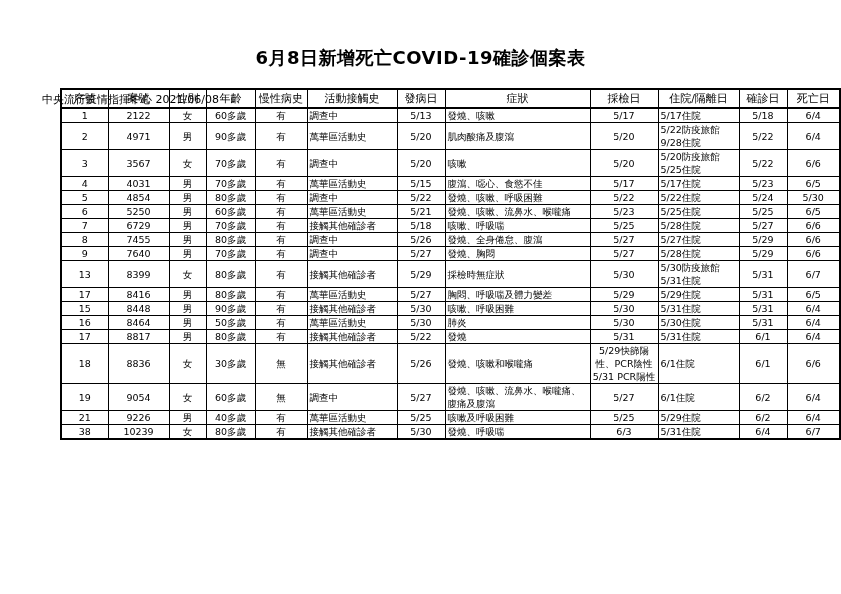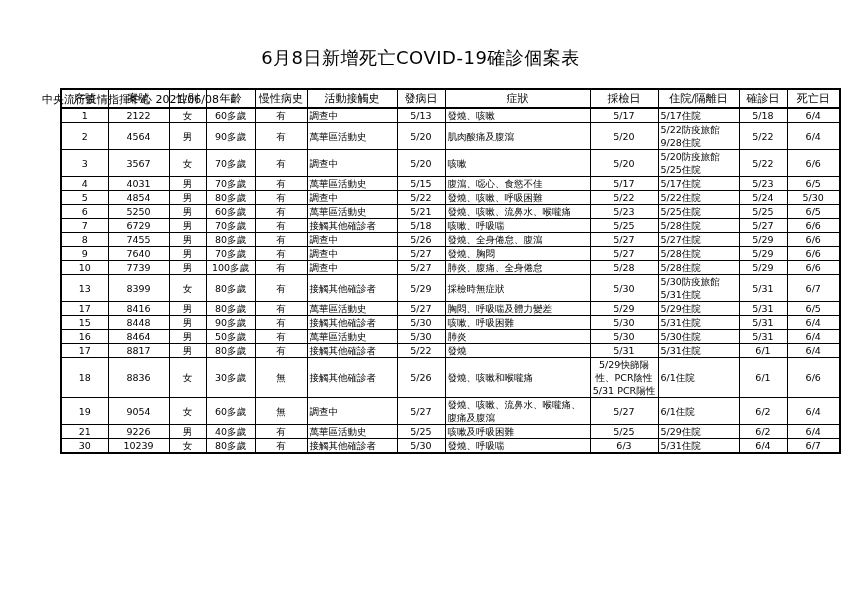--- a/index.html
+++ b/index.html
@@ -4,21 +4,21 @@
 <style>
   html,body{margin:0;padding:0;}
   body{
     width:841px;height:594px;background:#ffffff;color:#000;
     font-family:"DejaVu Sans","Liberation Sans",sans-serif;
     position:relative;overflow:hidden;
   }
   .page{position:absolute;inset:0;background:#fff;}
   .title{
     position:absolute;top:46px;left:0;width:100%;
-    text-align:center;font-size:18px;font-weight:400;letter-spacing:.5px;
+    text-align:center;font-size:18px;font-weight:700;letter-spacing:.5px;
   }
   .subtitle{
     position:absolute;top:72px;left:42px;width:756px;
     text-align:left;font-size:11px;margin-top:20px;
   }
   table.cases{
     position:absolute;top:88px;left:60px;width:756px;
     border-collapse:collapse;table-layout:fixed;
     border:2px solid #000;
   }
@@ -90,21 +90,21 @@
           <td class="al">調查中</td>
           <td>5/13</td>
           <td class="al">發燒、咳嗽</td>
           <td>5/17</td>
           <td class="al">5/17住院</td>
           <td>5/18</td>
           <td>6/4</td>
         </tr>
         <tr>
           <td>2</td>
-          <td>4564</td>
+          <td>4971</td>
           <td>男</td>
           <td>90多歲</td>
           <td>有</td>
           <td class="al">萬華區活動史</td>
           <td>5/20</td>
           <td class="al">肌肉酸痛及腹瀉</td>
           <td>5/20</td>
           <td class="al">5/22防疫旅館
 9/28住院</td>
           <td>5/22</td>
@@ -203,34 +203,20 @@
           <td>有</td>
           <td class="al">調查中</td>
           <td>5/27</td>
           <td class="al">發燒、胸悶</td>
           <td>5/27</td>
           <td class="al">5/28住院</td>
           <td>5/29</td>
           <td>6/6</td>
         </tr>
         <tr>
-          <td>10</td>
-          <td>7739</td>
-          <td>男</td>
-          <td>100多歲</td>
-          <td>有</td>
-          <td class="al">調查中</td>
-          <td>5/27</td>
-          <td class="al">肺炎、腹痛、全身倦怠</td>
-          <td>5/28</td>
-          <td class="al">5/28住院</td>
-          <td>5/29</td>
-          <td>6/6</td>
-        </tr>
-        <tr>
           <td>13</td>
           <td>8399</td>
           <td>女</td>
           <td>80多歲</td>
           <td>有</td>
           <td class="al">接觸其他確診者</td>
           <td>5/29</td>
           <td class="al">採檢時無症狀</td>
           <td>5/30</td>
           <td class="al">5/30防疫旅館
@@ -331,21 +317,21 @@
           <td>有</td>
           <td class="al">萬華區活動史</td>
           <td>5/25</td>
           <td class="al">咳嗽及呼吸困難</td>
           <td>5/25</td>
           <td class="al">5/29住院</td>
           <td>6/2</td>
           <td>6/4</td>
         </tr>
         <tr>
-          <td>30</td>
+          <td>38</td>
           <td>10239</td>
           <td>女</td>
           <td>80多歲</td>
           <td>有</td>
           <td class="al">接觸其他確診者</td>
           <td>5/30</td>
           <td class="al">發燒、呼吸喘</td>
           <td>6/3</td>
           <td class="al">5/31住院</td>
           <td>6/4</td>

